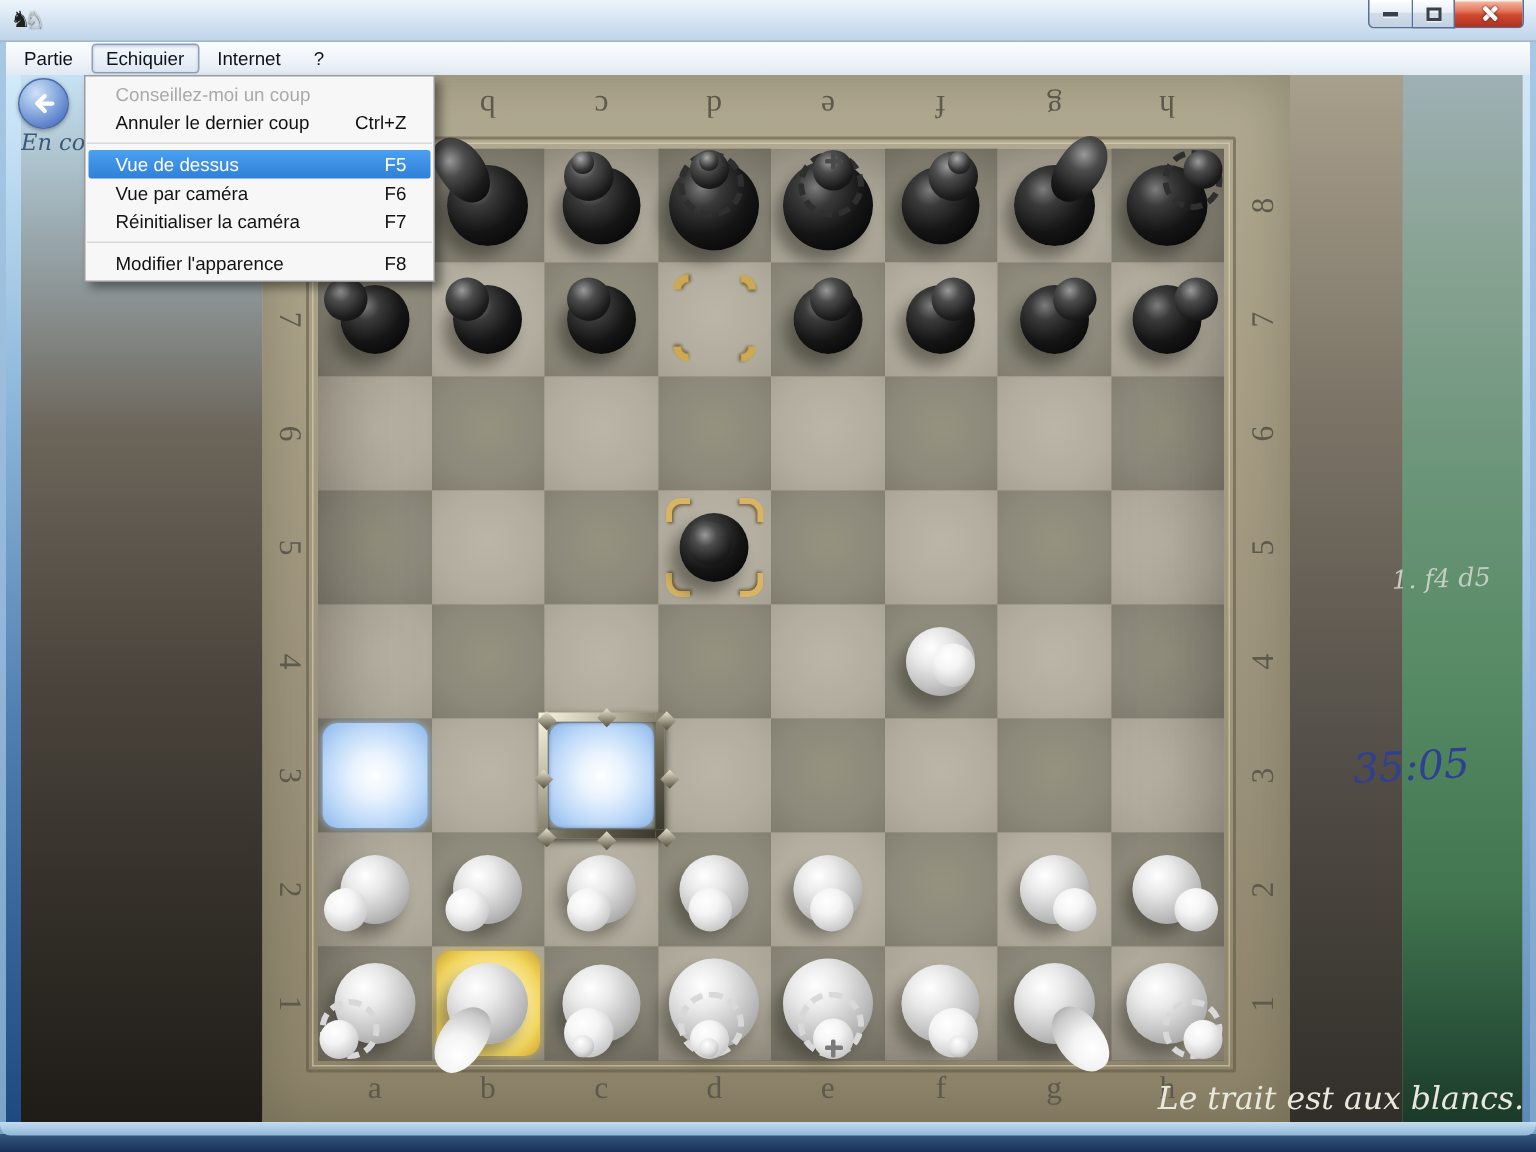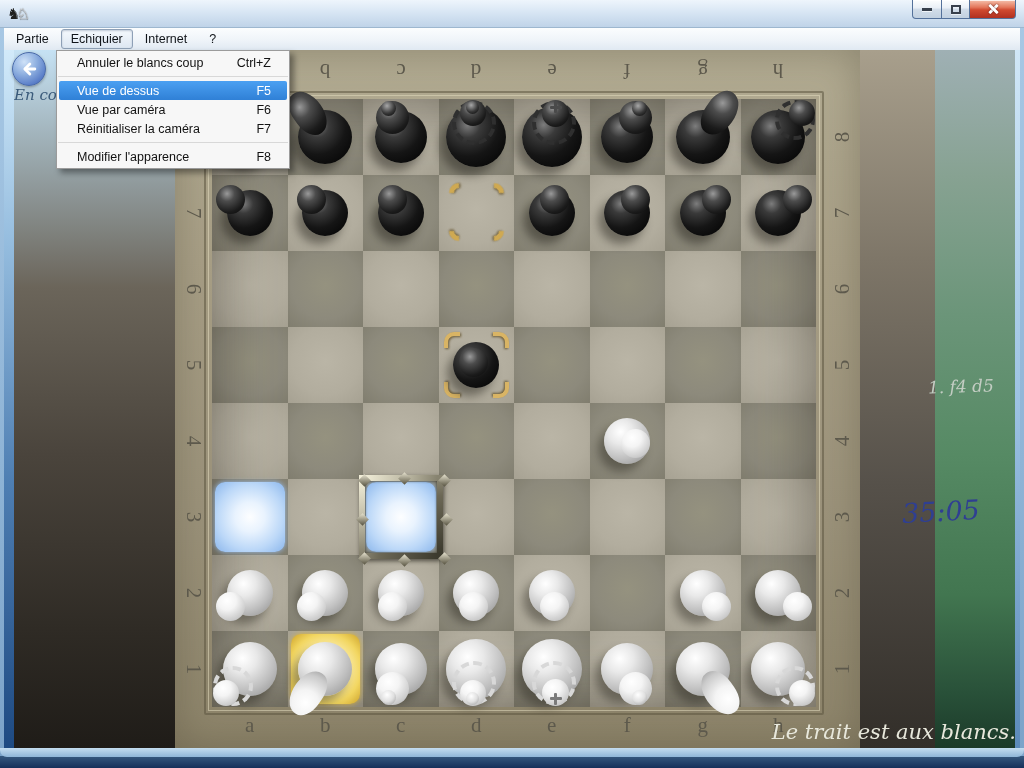--- a/index.html
+++ b/index.html
@@ -451,22 +451,26 @@
         <span class="coord right" style="left: 667px; top: 619px;">1</span>
       </div>
   </div>
 
   <div class="hand move-text">1. f4  d5</div>
   <div class="hand clock-text">35:05</div>
   <div class="hand status-text">Le trait est aux blancs.</div>
 </div>
 
 <div class="popup" id="popup">
+    <div class="pm-item disabled">
+      <span>Conseillez-moi un coup</span>
+      <span class="pm-short"></span>
+    </div>
     <div class="pm-item">
-      <span>Annuler le blancs coup</span>
+      <span>Annuler le dernier coup</span>
       <span class="pm-short">Ctrl+Z</span>
     </div>
     <div class="pm-sep"></div>
     <div class="pm-item hl">
       <span>Vue de dessus</span>
       <span class="pm-short">F5</span>
     </div>
     <div class="pm-item">
       <span>Vue par caméra</span>
       <span class="pm-short">F6</span>

